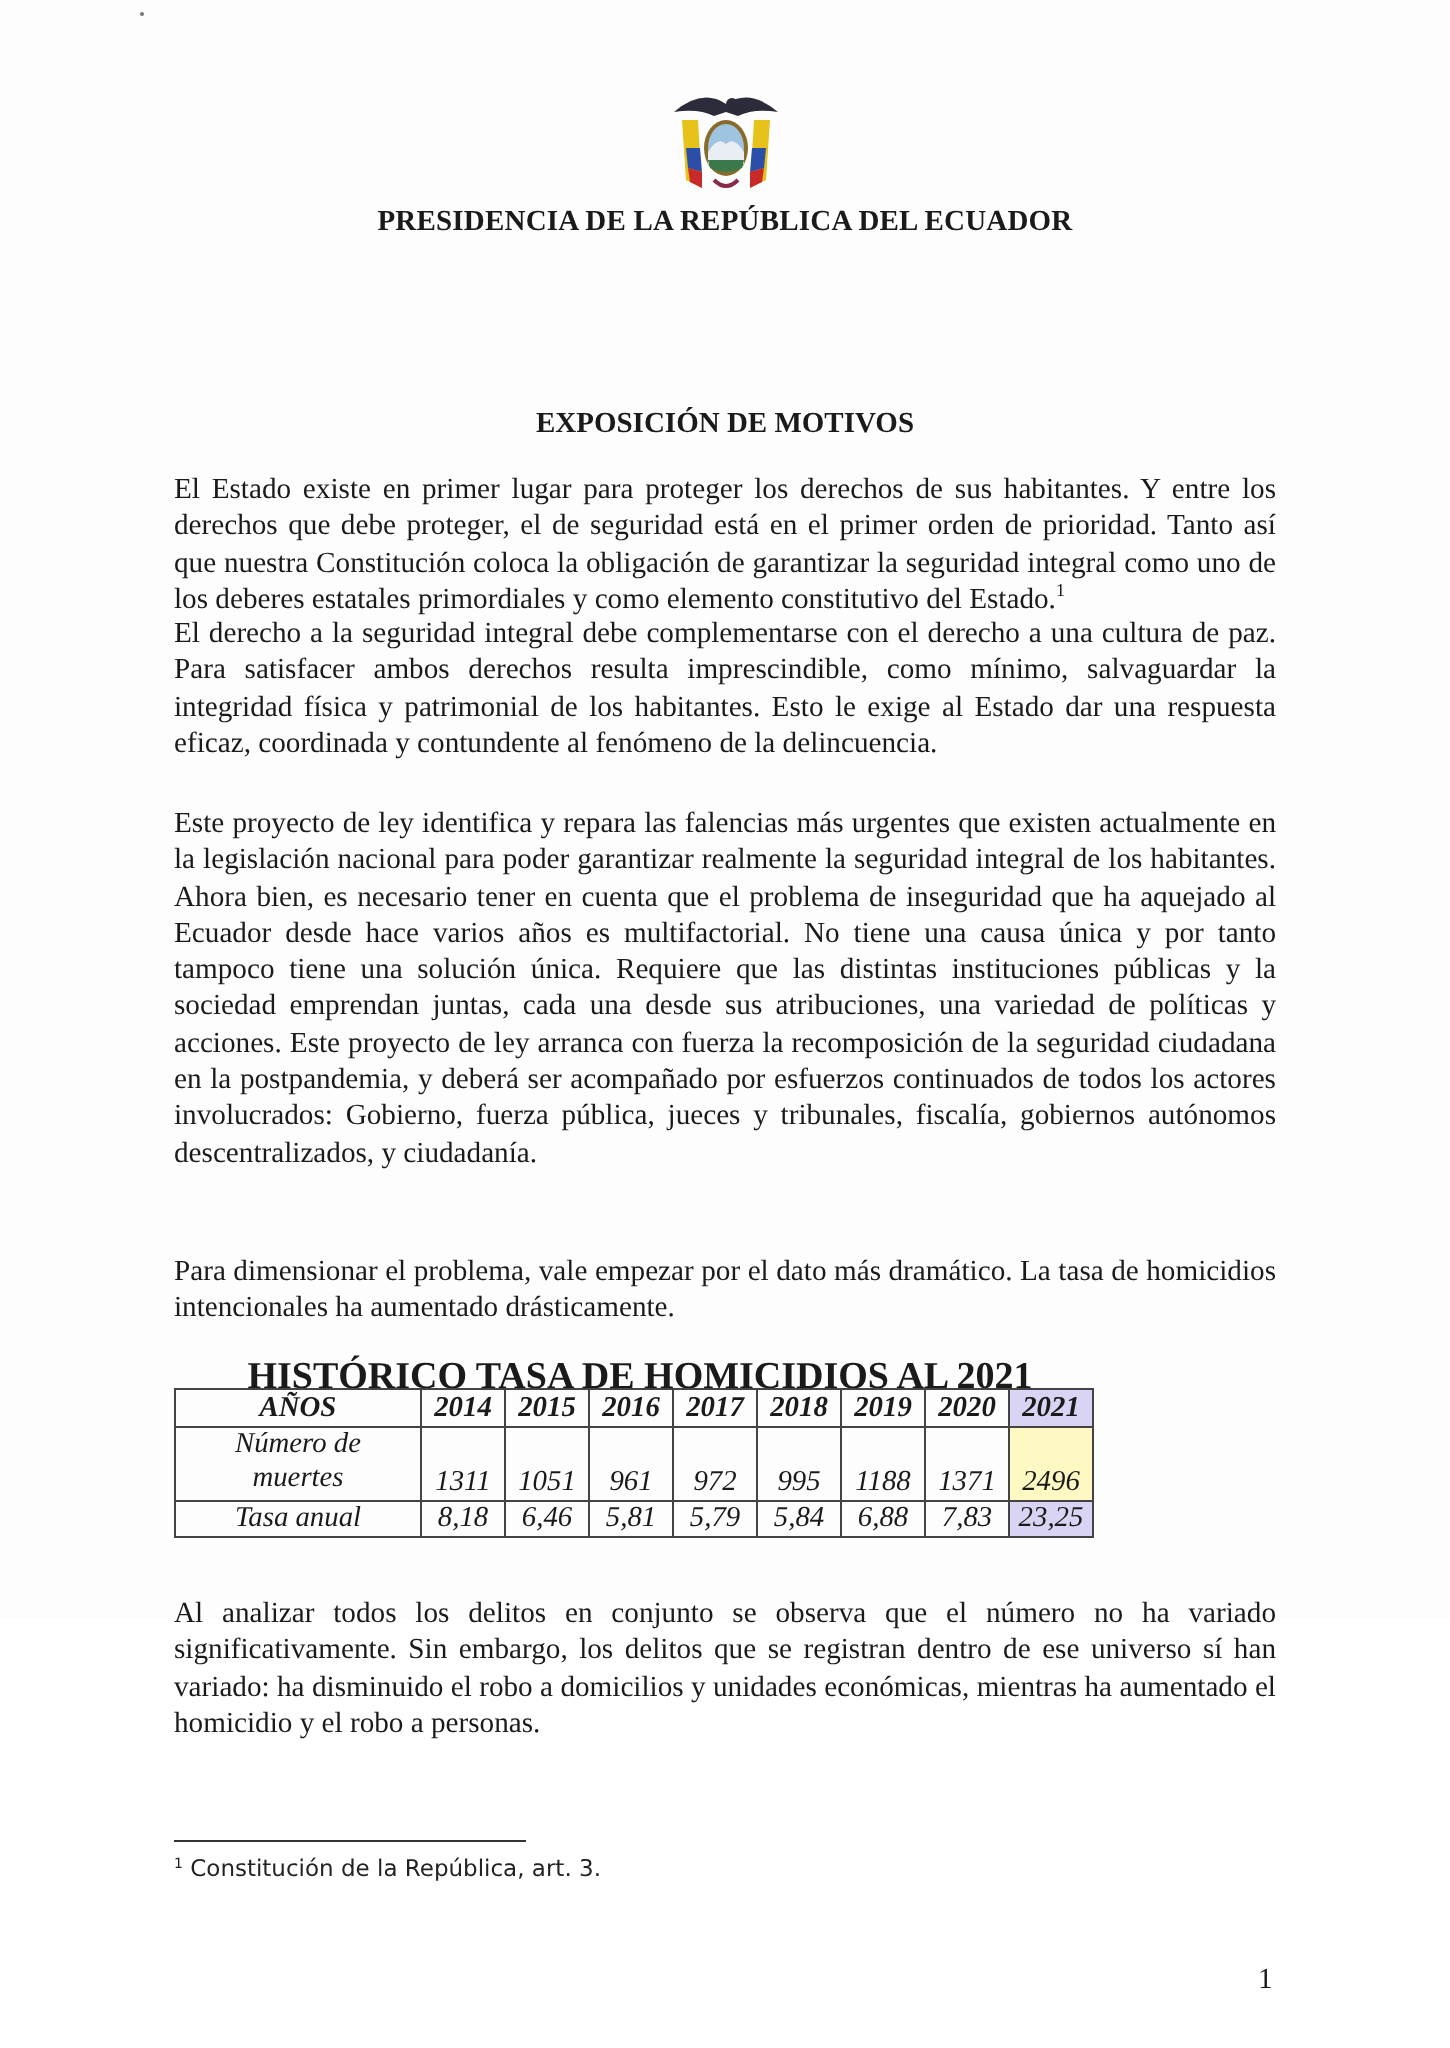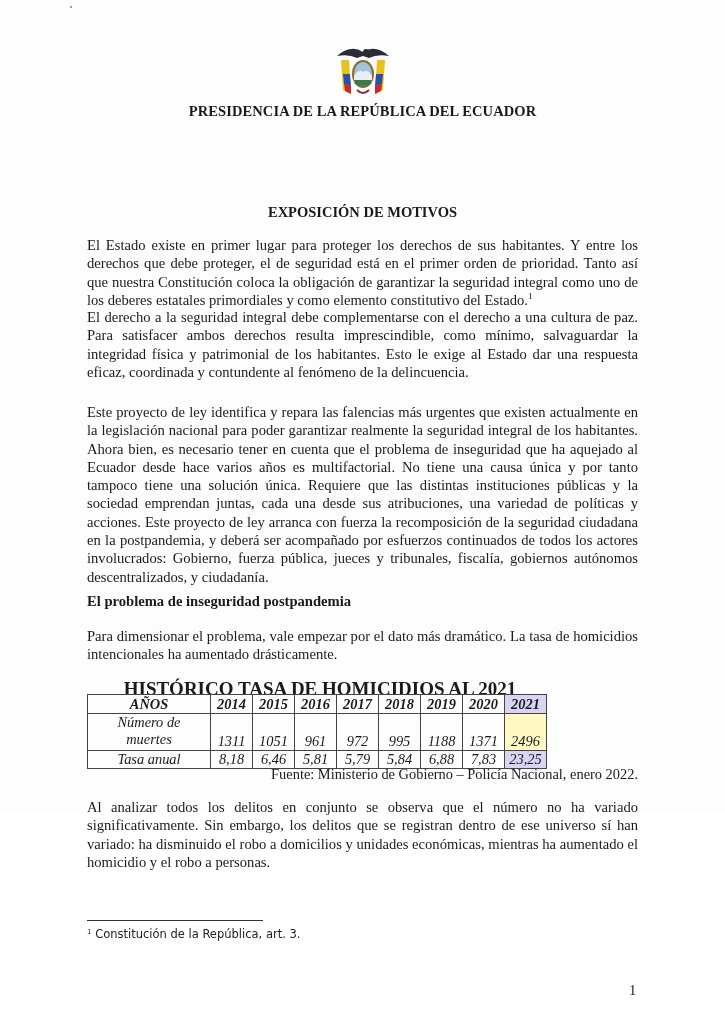--- a/index.html
+++ b/index.html
@@ -95,21 +95,20 @@
   <div class="header-title">PRESIDENCIA DE LA REPÚBLICA DEL ECUADOR</div>
 
   <div class="section-title">EXPOSICIÓN DE MOTIVOS</div>
 
   <p class="para" id="p1"><span>El Estado existe en primer lugar para proteger los derechos de sus habitantes. Y entre los derechos que debe proteger, el de seguridad está en el primer orden de prioridad. Tanto así que nuestra Constitución coloca la obligación de garantizar la seguridad integral como uno de los deberes estatales primordiales y como elemento constitutivo del Estado.</span><sup>1</sup></p>
 
   <p class="para" id="p2">El derecho a la seguridad integral debe complementarse con el derecho a una cultura de paz. Para satisfacer ambos derechos resulta imprescindible, como mínimo, salvaguardar la integridad física y patrimonial de los habitantes. Esto le exige al Estado dar una respuesta eficaz, coordinada y contundente al fenómeno de la delincuencia.</p>
 
   <p class="para" id="p3">Este proyecto de ley identifica y repara las falencias más urgentes que existen actualmente en la legislación nacional para poder garantizar realmente la seguridad integral de los habitantes. Ahora bien, es necesario tener en cuenta que el problema de inseguridad que ha aquejado al Ecuador desde hace varios años es multifactorial. No tiene una causa única y por tanto tampoco tiene una solución única. Requiere que las distintas instituciones públicas y la sociedad emprendan juntas, cada una desde sus atribuciones, una variedad de políticas y acciones. Este proyecto de ley arranca con fuerza la recomposición de la seguridad ciudadana en la postpandemia, y deberá ser acompañado por esfuerzos continuados de todos los actores involucrados: Gobierno, fuerza pública, jueces y tribunales, fiscalía, gobiernos autónomos descentralizados, y ciudadanía.</p>
 
-  <div class="subheading">El problema de inseguridad postpandemia</div>
 
   <p class="para" id="p4">Para dimensionar el problema, vale empezar por el dato más dramático. La tasa de homicidios intencionales ha aumentado drásticamente.</p>
 
   <div class="table-title">HISTÓRICO TASA DE HOMICIDIOS AL 2021</div>
 
   <table class="hom">
     <tbody>
         <tr>
       <th class="label">AÑOS</th>
       <th class="yr">2014</th>
@@ -139,21 +138,20 @@
       <td class="num">5,81</td>
       <td class="num">5,79</td>
       <td class="num">5,84</td>
       <td class="num">6,88</td>
       <td class="num">7,83</td>
       <td class="num hl" style="background: rgb(217, 212, 243);">23,25</td>
     </tr>
   </tbody>
     </table>
 
-  <div class="source">Fuente: Ministerio de Gobierno – Policía Nacional, enero 2022.</div>
 
   <p class="para" id="p5">Al analizar todos los delitos en conjunto se observa que el número no ha variado significativamente. Sin embargo, los delitos que se registran dentro de ese universo sí han variado: ha disminuido el robo a domicilios y unidades económicas, mientras ha aumentado el homicidio y el robo a personas.</p>
 
   <div class="footnote-rule"></div>
   <div class="footnote"><sup>1</sup> <span>Constitución de la República, art. 3.</span></div>
 
   <div class="page-number">1</div>
 </div>
 
 </body></html>

